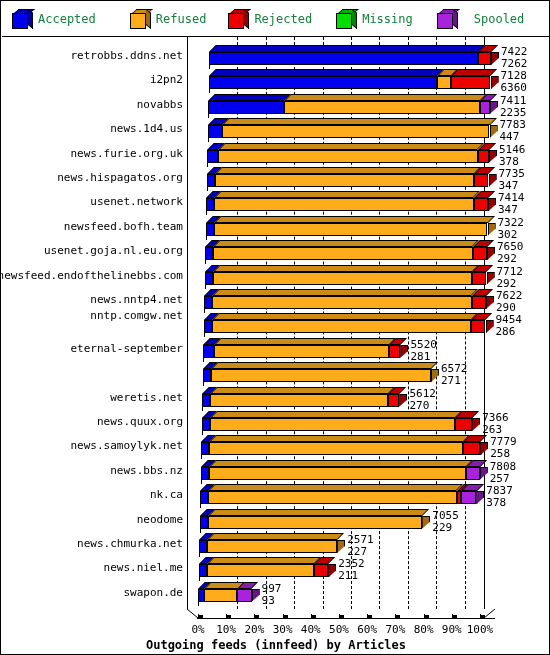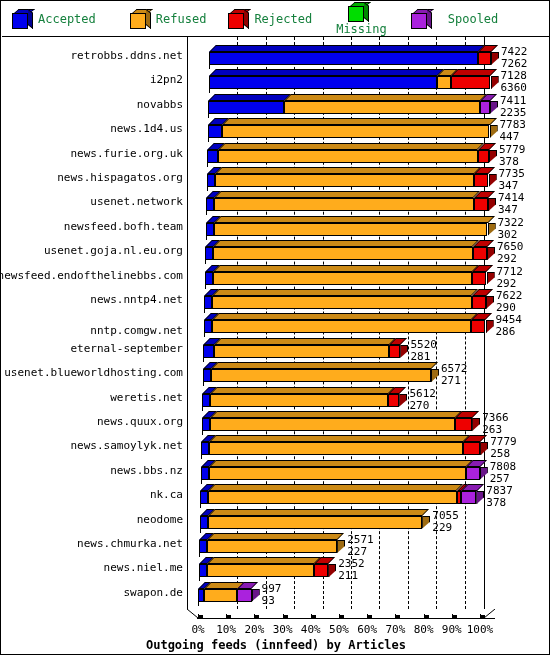--- a/index.html
+++ b/index.html
@@ -271,21 +271,21 @@
         <span class="legend-label">Refused</span>
       </div>
       <div class="legend-item" style="margin-left: 22px;">
         <span class="legend-cube">
           <span class="top" style="background: rgb(190, 0, 0);"></span>
           <span class="side" style="background: rgb(148, 0, 0);"></span>
           <span class="face" style="background: rgb(238, 0, 0);"></span>
         </span>
         <span class="legend-label">Rejected</span>
       </div>
-      <div class="legend-item" style="margin-left: 24px; flex-direction: column;">
+      <div class="legend-item" style="margin-left: 24px;">
         <span class="legend-cube">
           <span class="top" style="background: rgb(0, 177, 0);"></span>
           <span class="side" style="background: rgb(0, 137, 0);"></span>
           <span class="face" style="background: rgb(0, 221, 0);"></span>
         </span>
         <span class="legend-label">Missing</span>
       </div>
       <div class="legend-item" style="margin-left: 24px; gap: 11px;">
         <span class="legend-cube">
           <span class="top" style="background: rgb(136, 27, 177);"></span>
@@ -302,23 +302,22 @@
         <div class="ylabel" style="top: 37.4px;">i2pn2</div>
         <div class="ylabel" style="top: 61.8px;">novabbs</div>
         <div class="ylabel" style="top: 86.2px;">news.1d4.us</div>
         <div class="ylabel" style="top: 110.6px;">news.furie.org.uk</div>
         <div class="ylabel" style="top: 135px;">news.hispagatos.org</div>
         <div class="ylabel" style="top: 159.4px;">usenet.network</div>
         <div class="ylabel" style="top: 183.8px;">newsfeed.bofh.team</div>
         <div class="ylabel" style="top: 208.2px;">usenet.goja.nl.eu.org</div>
         <div class="ylabel" style="top: 232.6px;">newsfeed.endofthelinebbs.com</div>
         <div class="ylabel" style="top: 257px;">news.nntp4.net</div>
-        <div class="ylabel" style="top: 288px;">nntp.comgw.net</div>
+        <div class="ylabel" style="top: 273px;">nntp.comgw.net</div>
         <div class="ylabel" style="top: 305.8px;">eternal-september</div>
-        <div class="ylabel" style="top: 330.2px;">usenet.blueworldhosting.com</div>
         <div class="ylabel" style="top: 354.6px;">weretis.net</div>
         <div class="ylabel" style="top: 379px;">news.quux.org</div>
         <div class="ylabel" style="top: 403.4px;">news.samoylyk.net</div>
         <div class="ylabel" style="top: 427.8px;">news.bbs.nz</div>
         <div class="ylabel" style="top: 452.2px;">nk.ca</div>
         <div class="ylabel" style="top: 476.6px; text-align: right;">neodome</div>
         <div class="ylabel" style="top: 501px;">news.chmurka.net</div>
         <div class="ylabel" style="top: 525.4px;">news.niel.me</div>
         <div class="ylabel" style="top: 549.8px;">swapon.de</div>
       </div>
@@ -390,21 +389,21 @@
         <div class="bar3d" style="top: 112.6px; left: 0px;">
           <div class="depth-top" style="left: 20px; width: 11.28px; background: rgb(0, 0, 190);"></div>
           <div class="seg" style="left: 20px; width: 11.28px; background: rgb(0, 0, 238);"></div>
           <div class="depth-top" style="left: 31.28px; width: 259.44px; background: rgb(204, 138, 22);"></div>
           <div class="seg" style="left: 31.28px; width: 259.44px; background: rgb(255, 172, 28);"></div>
           <div class="depth-top" style="left: 290.72px; width: 11.28px; background: rgb(190, 0, 0);"></div>
           <div class="seg" style="left: 290.72px; width: 11.28px; background: rgb(238, 0, 0);"></div>
           <div class="cap" style="left: 302px; background: rgb(148, 0, 0); clip-path: polygon(0px 0px, 100% -55%, 100% 45%, 0px 100%);"></div>
         </div>
         <div class="value-label" style="left: 312px; top: 106.6px;">
-          <div>5779</div>
+          <div>5146</div>
           <div>378</div>
         </div>
         <div class="tickmark" style="left: 19.5px; top: 150px;"></div>
         <div class="bar3d" style="top: 137px; left: 0px;">
           <div class="depth-top" style="left: 19.5px; width: 8.46px; background: rgb(0, 0, 190);"></div>
           <div class="seg" style="left: 19.5px; width: 8.46px; background: rgb(0, 0, 238);"></div>
           <div class="depth-top" style="left: 27.96px; width: 259.44px; background: rgb(204, 138, 22);"></div>
           <div class="seg" style="left: 27.96px; width: 259.44px; background: rgb(255, 172, 28);"></div>
           <div class="depth-top" style="left: 287.4px; width: 14.1px; background: rgb(190, 0, 0);"></div>
           <div class="seg" style="left: 287.4px; width: 14.1px; background: rgb(238, 0, 0);"></div>

